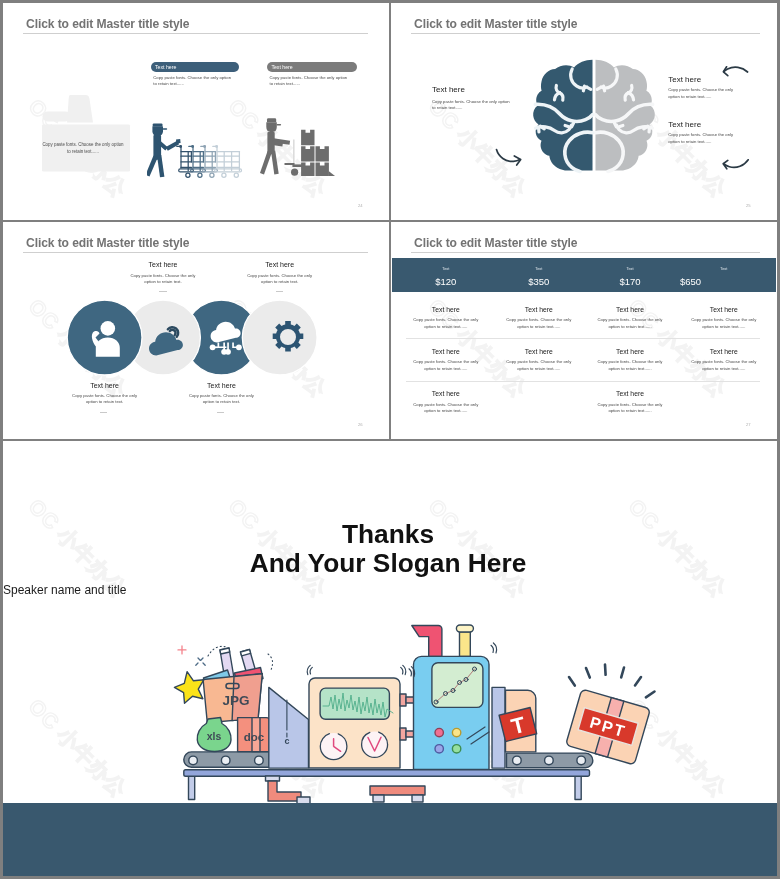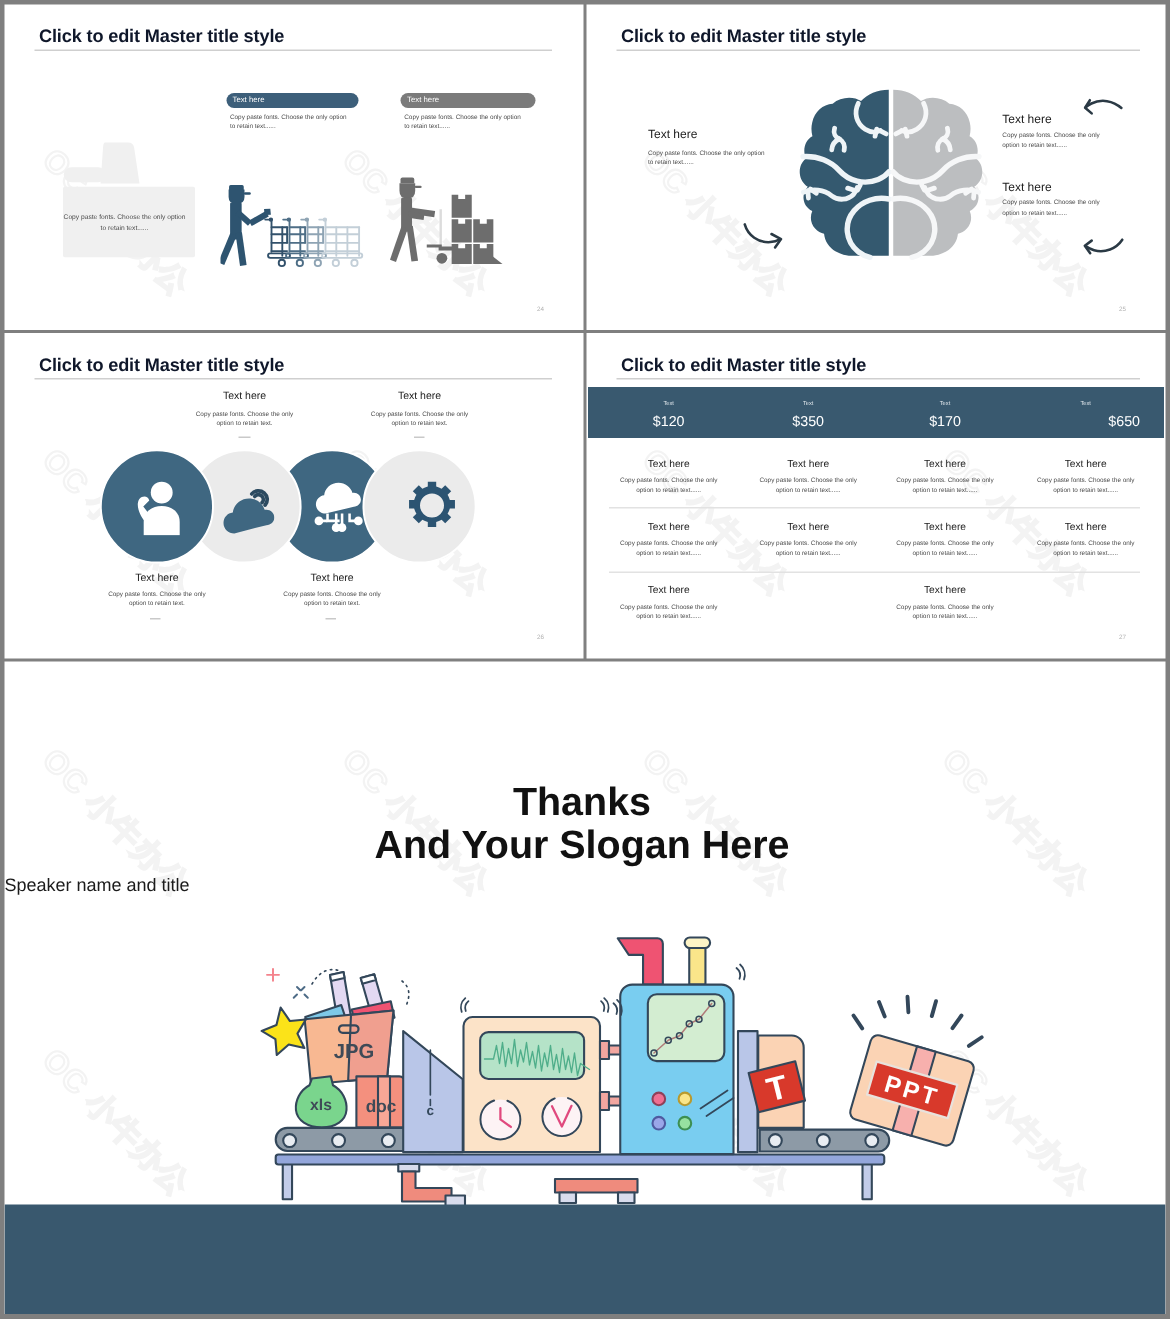--- a/index.html
+++ b/index.html
@@ -10,21 +10,21 @@
   .s2{left:391px;top:3px;width:386px;height:217px;}
   .s3{left:3px;top:222px;width:386px;height:217px;}
   .s4{left:391px;top:222px;width:386px;height:217px;}
   .big{left:3px;top:441px;width:774px;height:435px;}
   .vdiv{position:absolute;left:389px;top:3px;width:2px;height:436px;background:#808080;}
   .hdiv{position:absolute;left:3px;top:439px;width:774px;height:2px;background:#808080;}
   .wm{position:absolute;left:0;top:0;width:780px;height:879px;pointer-events:none;overflow:hidden;z-index:0;}
   .wmtxt{position:absolute;font-family:"Liberation Sans",sans-serif;font-size:21px;font-weight:bold;
          color:transparent;-webkit-text-stroke:1.4px #f3f3f3;white-space:nowrap;
          transform:rotate(45deg);transform-origin:0 0;letter-spacing:1px;}
-  .sl-title{position:absolute;font-weight:bold;color:#0f172a;white-space:nowrap;letter-spacing:-0.1px;}
+  .sl-title{position:absolute;font-weight:bold;color:#737373;white-space:nowrap;letter-spacing:-0.1px;}
   .sl-rule{position:absolute;height:1px;background:#cfcfcf;}
   .pg{position:absolute;color:#b0b0b0;font-size:4.2px;}
   .t-head{position:absolute;font-weight:normal;color:#1b1b1b;white-space:nowrap;}
   .t-body{position:absolute;color:#4a4a4a;white-space:nowrap;}
   svg{display:block;}
 </style>
 </head>
 <body>
 
 <div class="page">
@@ -308,21 +308,21 @@
     <div class="sl-rule" style="left:20px;top:30px;width:349px;"></div>
 
     <div style="position:absolute;left:1px;top:36px;width:384px;height:34px;background:#39596f;"></div>
     <div class="hdr-label" style="position:absolute;left:14.8px;top:44.6px;width:80px;text-align:center;font-size:3.8px;color:#e3e9ee;">Text</div>
     <div class="hdr-value" style="position:absolute;left:14.8px;top:54.3px;width:80px;text-align:center;font-size:9.5px;color:#ffffff;">$120</div>
     <div class="hdr-label" style="position:absolute;left:107.8px;top:44.6px;width:80px;text-align:center;font-size:3.8px;color:#e3e9ee;">Text</div>
     <div class="hdr-value" style="position:absolute;left:107.8px;top:54.3px;width:80px;text-align:center;font-size:9.5px;color:#ffffff;">$350</div>
     <div class="hdr-label" style="position:absolute;left:199px;top:44.6px;width:80px;text-align:center;font-size:3.8px;color:#e3e9ee;">Text</div>
     <div class="hdr-value" style="position:absolute;left:199px;top:54.3px;width:80px;text-align:center;font-size:9.5px;color:#ffffff;">$170</div>
     <div class="hdr-label" style="position:absolute;left:292.8px;top:44.6px;width:80px;text-align:center;font-size:3.8px;color:#e3e9ee;">Text</div>
-    <div class="hdr-value" style="position:absolute;left:289px;top:54.3px;width:80px;text-align:right;font-size:9.5px;color:#ffffff;">$650</div>
+    <div class="hdr-value" style="position:absolute;left:289px;top:54.3px;width:80px;text-align:left;font-size:9.5px;color:#ffffff;">$650</div>
 
     <div class="sl-rule" style="left:15px;top:115.7px;width:354px;background:#e2e2e2;"></div>
     <div class="sl-rule" style="left:15px;top:158.7px;width:354px;background:#e2e2e2;"></div>
 
     <div class="pg" style="left:355px;top:200px;">27</div>
     <div id="s4cells">
         <div class="t-head" style="left: 14.8px; top: 83.5px; width: 80px; text-align: center; font-size: 6.8px;">Text here</div>
         <div class="t-body" style="left: 14.8px; top: 95px; width: 80px; text-align: center; font-size: 4.25px;">Copy paste fonts. Choose the only</div>
         <div class="t-body" style="left: 14.8px; top: 101.5px; width: 80px; text-align: center; font-size: 4.25px;">option to retain text......</div>
         <div class="t-head" style="left: 107.8px; top: 83.5px; width: 80px; text-align: center; font-size: 6.8px;">Text here</div>

